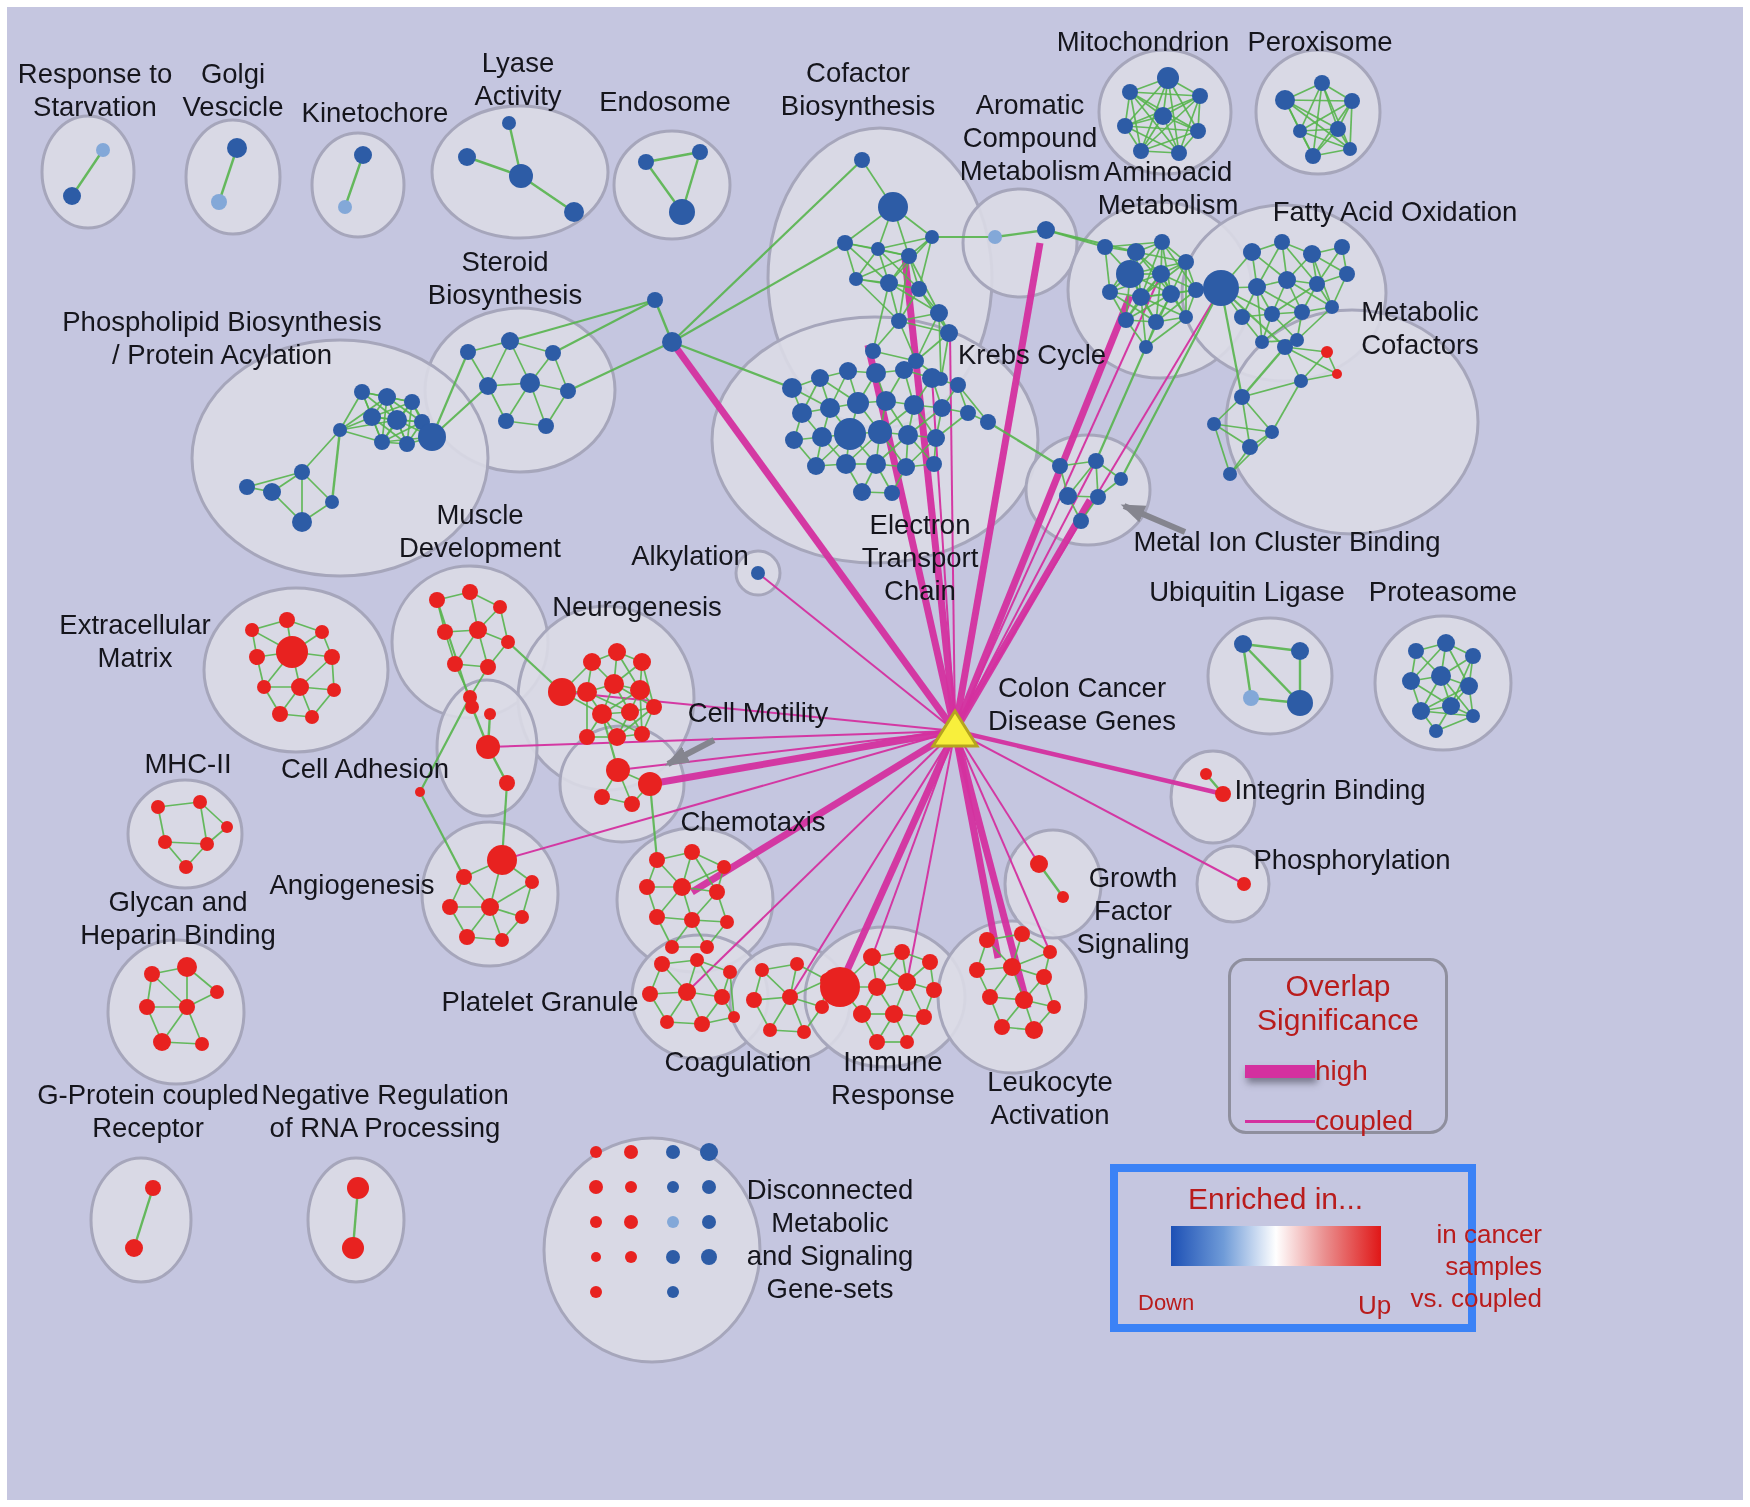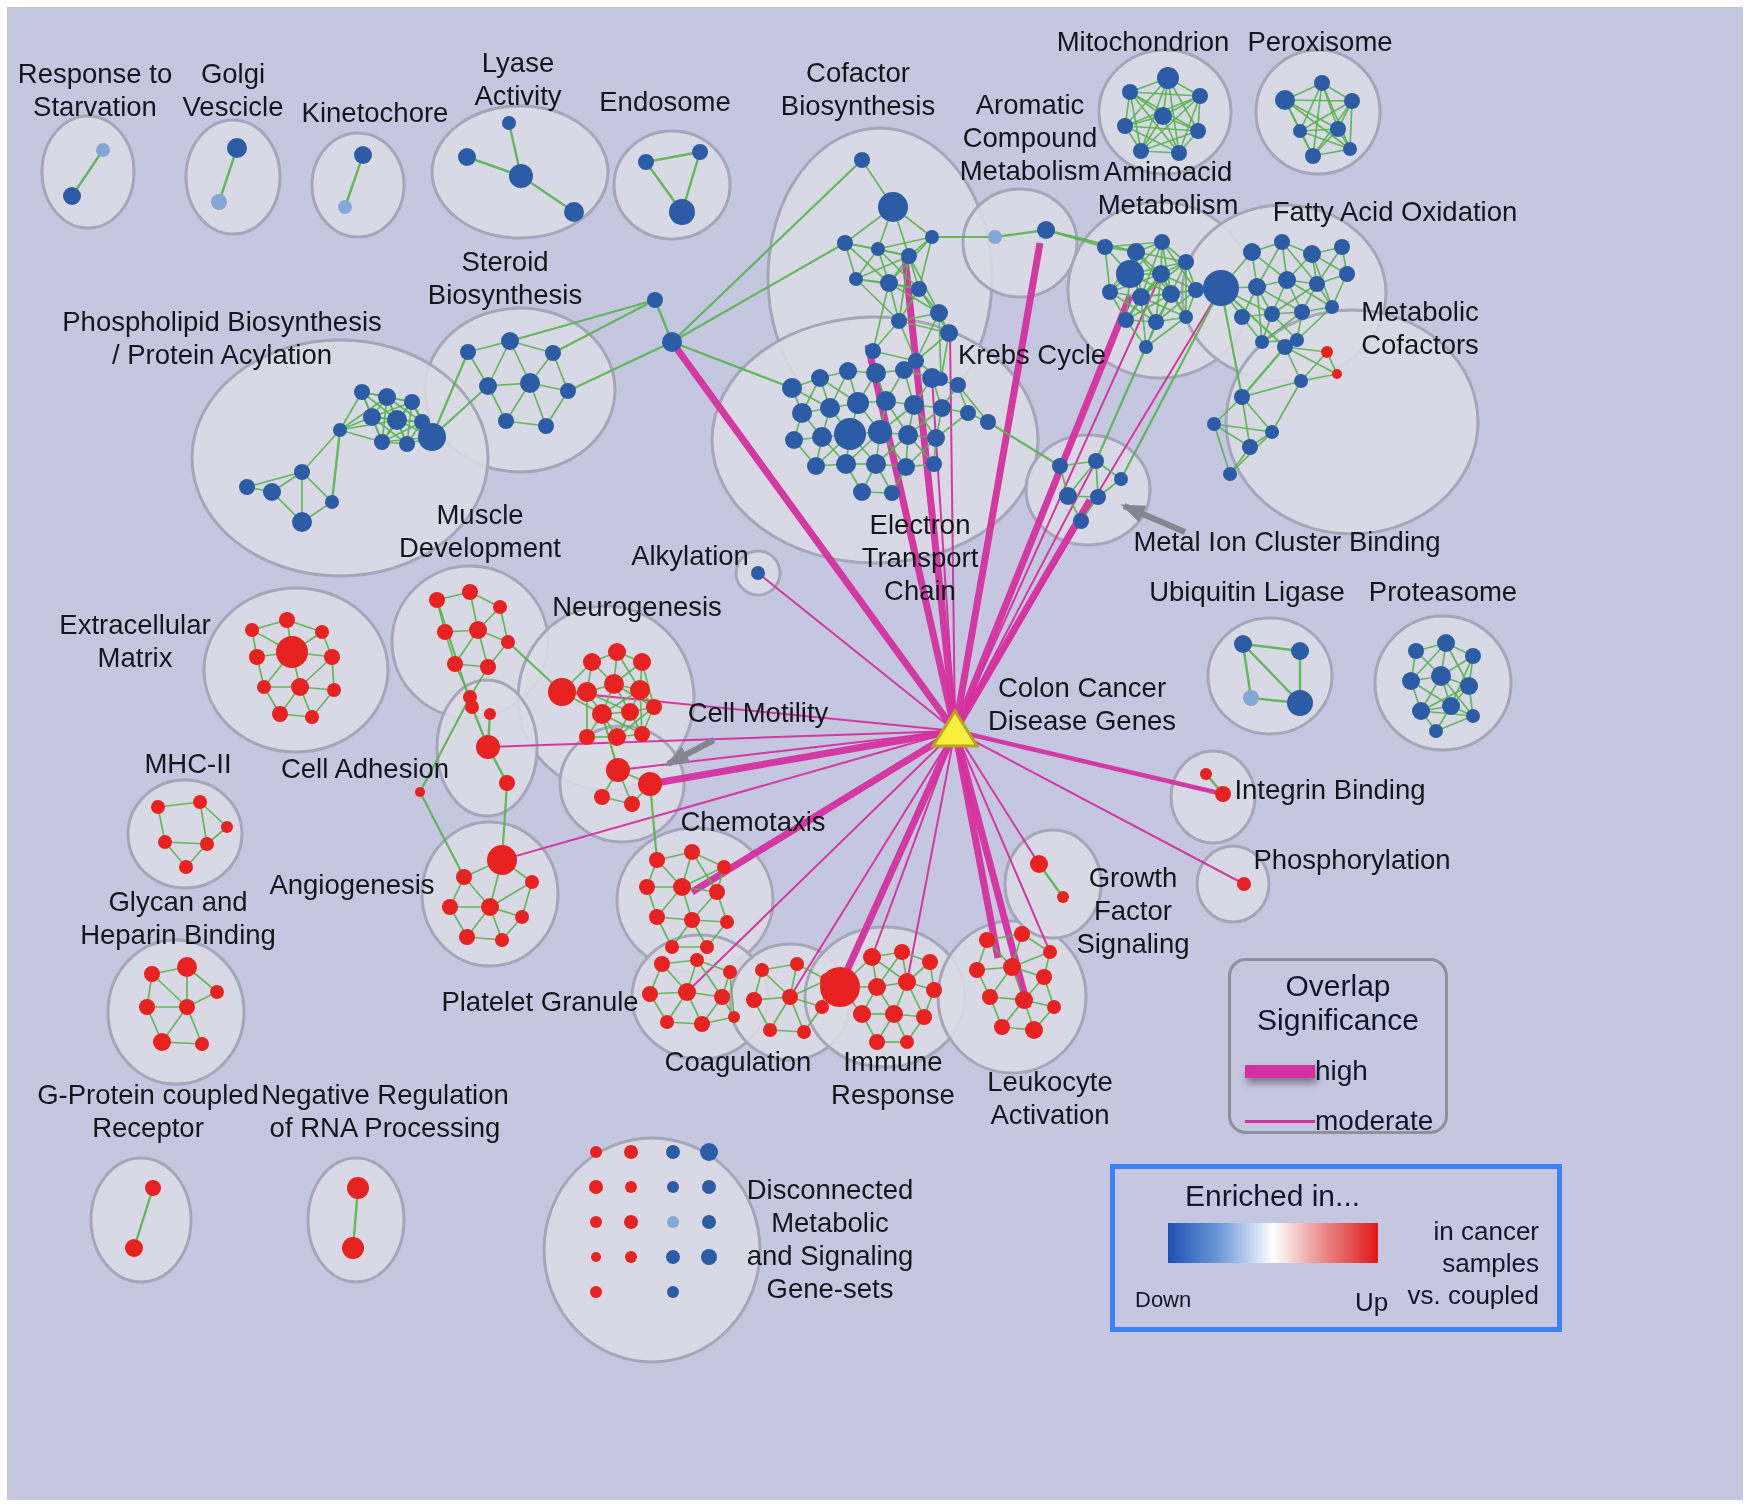--- a/index.html
+++ b/index.html
@@ -1,28 +1,28 @@
 <!DOCTYPE html>
 <html><head>
 <meta charset="utf-8">
 <style>
   *{box-sizing:border-box}
   body{margin:0;background:#ffffff}
   .stage{position:relative;width:1750px;height:1507px;background:#c5c6e0;font-family:"Liberation Sans",sans-serif;overflow:hidden}
   #network{position:absolute;left:0;top:0;width:1750px;height:1507px}
   svg text{font-family:"Liberation Sans",sans-serif;fill:#15151c}
-  .legend{position:absolute;background:#c5c6e0;color:#0f172a}
+  .legend{position:absolute;background:#c5c6e0;color:#b91c1c}
   #legend-overlap{left:1228px;top:958px;width:220px;height:176px;border:3px solid #8f8f9e;border-radius:18px;padding-top:8px}
   .lo-title{text-align:center;font-size:30px;line-height:34px}
   .lo-row{display:flex;align-items:center;margin:18px 0 0 14px}
   .sw{width:70px;background:#d4309f;flex:0 0 auto}
   .sw-high{height:13px;box-shadow:2px 5px 7px rgba(70,70,85,.6)}
   .sw-mod{height:3px}
   .lo-label{font-size:28px;}
-  #legend-enriched{left:1110px;top:1164px;width:452px;height:168px;border:5px solid #3b82f6}
+  #legend-enriched{left:1110px;top:1164px;width:366px;height:168px;border:8px solid #3b82f6}
   .le-title{position:absolute;left:50px;top:10px;width:215px;text-align:center;font-size:30px}
   .le-bar{position:absolute;left:53px;top:54px;width:210px;height:40px;
     background:linear-gradient(90deg,#1d50b5 0%,#6f9bd8 25%,#ffffff 50%,#ea9090 73%,#e01717 100%)}
   .le-down{position:absolute;left:20px;top:118px;font-size:22px}
   .le-up{position:absolute;left:240px;top:118px;font-size:26px}
   .le-note{position:absolute;left:292px;top:46px;width:132px;text-align:right;font-size:26px;line-height:32px}
 </style>
 </head>
 <body>
 
@@ -1089,21 +1089,21 @@
     <div class="lo-title">
       <div>Overlap</div>
       <div>Significance</div>
     </div>
     <div class="lo-row">
       <span class="sw sw-high"></span>
       <span class="lo-label">high</span>
     </div>
     <div class="lo-row">
       <span class="sw sw-mod"></span>
-      <span class="lo-label">moderate</span>
+      <span class="lo-label">coupled</span>
     </div>
   </div>
 
   <div class="legend" id="legend-enriched">
     <div class="le-title">Enriched in...</div>
     <div class="le-bar"></div>
     <div class="le-down">Down</div>
     <div class="le-up">Up</div>
     <div class="le-note">
       <div>in cancer</div>

